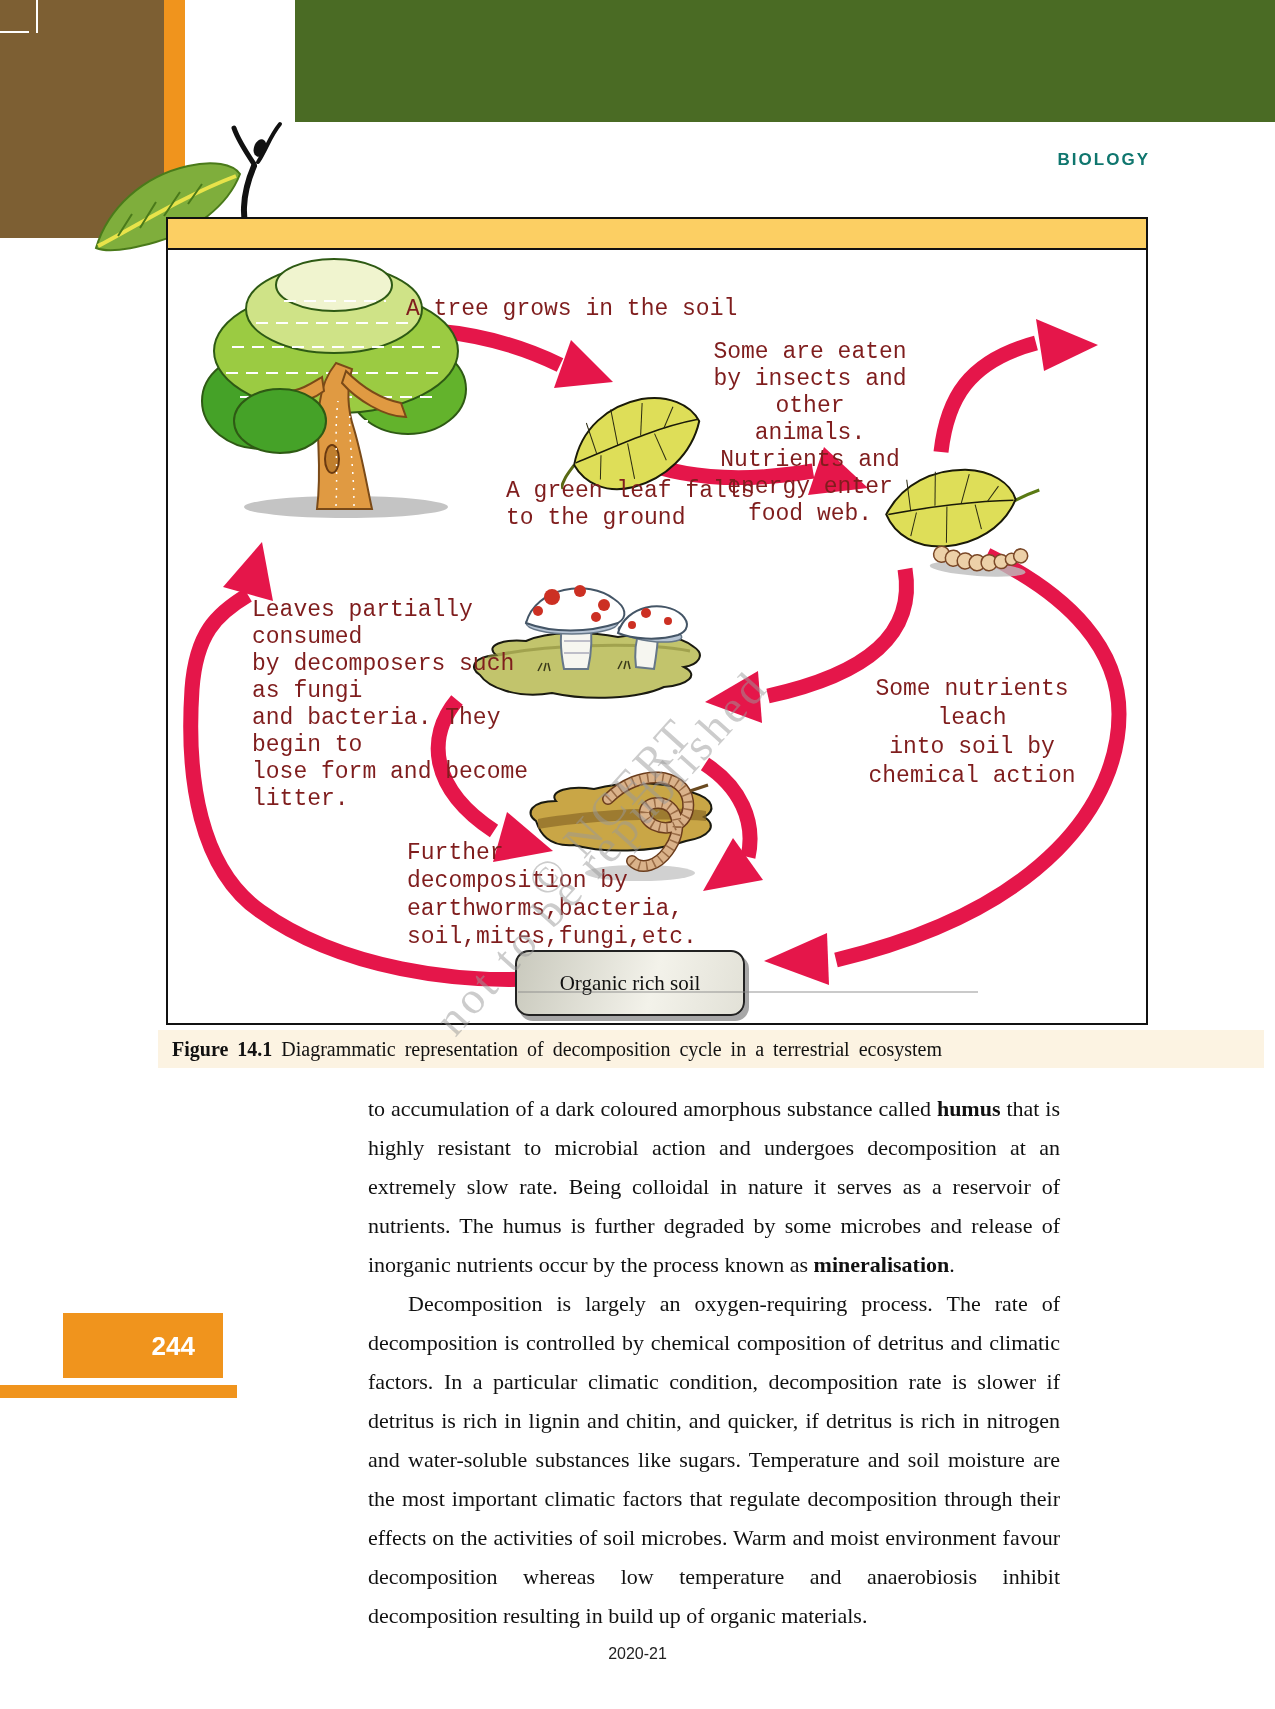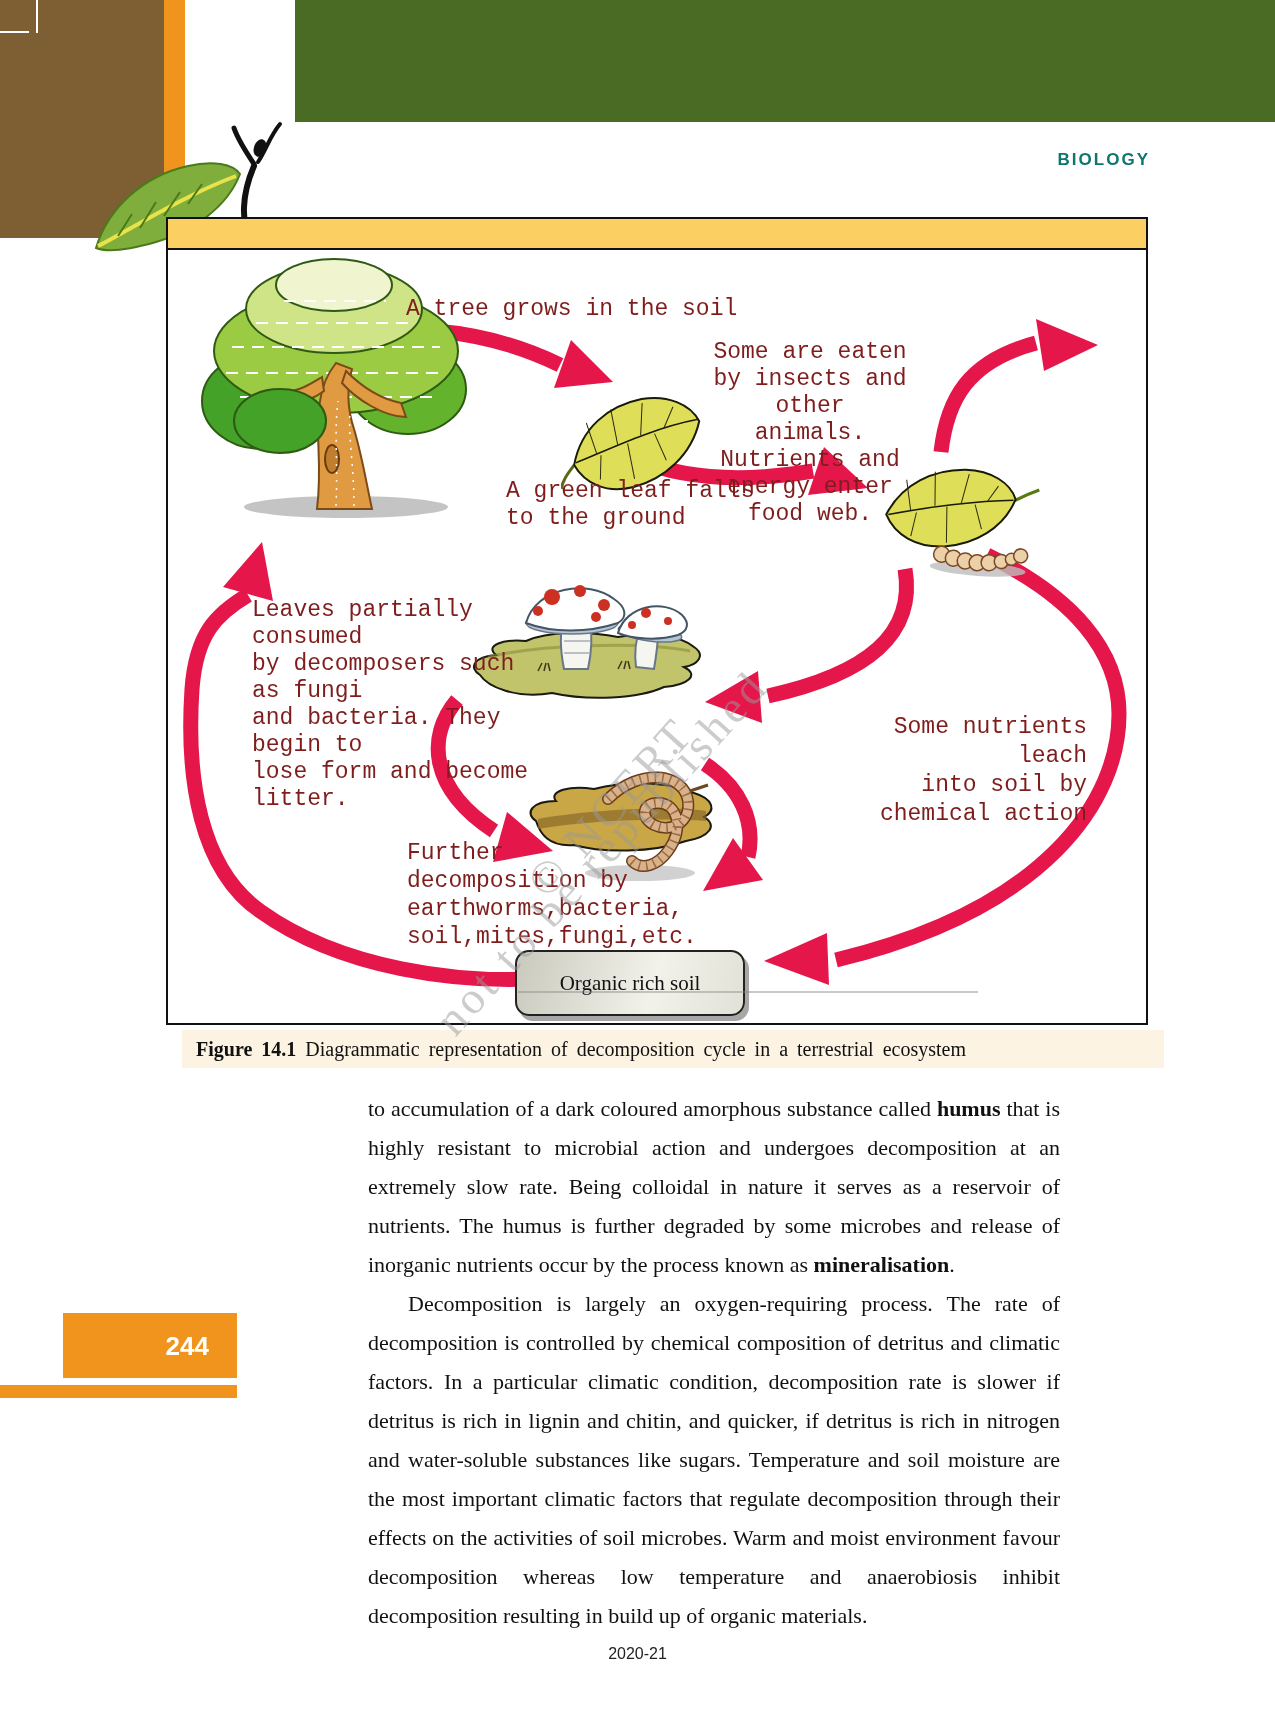--- a/index.html
+++ b/index.html
@@ -22,29 +22,29 @@
        white-space:pre-line;color:#7f1d1d;}
   .organic-box{left:347px;top:701px;width:226px;height:62px;border:2px solid #222;border-radius:14px;
       background:linear-gradient(105deg,#c9c9bd,#f3f2ea 60%,#e2e1d7);
       box-shadow:4px 5px 0 rgba(60,60,60,.45);
       display:flex;align-items:center;justify-content:center;
       font-size:21px;color:#111;margin-top:30px;}
   .box-shadow-line{left:350px;top:772px;width:460px;height:2px;background:#8a8a8a;opacity:.45;}
   .watermark{position:absolute;font-family:"Liberation Serif",serif;color:#9a9a9a;opacity:.5;
        font-size:46px;letter-spacing:4px;white-space:nowrap;transform-origin:0 0;z-index:6;}
   
-  .caption-band{left:182px;top:1030px;width:982px;height:38px;background:#fcf3e2;
+  .caption-band{left:158px;top:1030px;width:1106px;height:38px;background:#fcf3e2;
       font-size:20px;line-height:38px;color:#111;padding-left:14px;box-sizing:border-box;word-spacing:4px;}
   .caption-band b{font-weight:700;}
   
   .bodycol{left:368px;top:1089px;width:692px;font-size:22px;line-height:39px;text-align:justify;color:#111;}
   .bodycol p{margin:0;}
   .bodycol p.indent{text-indent:40px;}
   
-  .pagenum-box{left:63px;top:1313px;width:174px;height:65px;background:#f0941d;}
+  .pagenum-box{left:63px;top:1313px;width:160px;height:65px;background:#f0941d;}
   .pagenum-box span{position:absolute;right:28px;top:50%;transform:translateY(-50%);
       font-family:"Liberation Sans",sans-serif;font-weight:700;font-size:26px;color:#fff;}
   .pagenum-strip{left:0;top:1385px;width:237px;height:13px;background:#f0941d;}
   .footer{left:0;top:1645px;width:1275px;text-align:center;
       font-family:"Liberation Sans",sans-serif;font-size:16px;color:#222;}
 </style>
 </head>
 <body>
 
 <div class="page">
@@ -209,21 +209,21 @@
     <div class="lbl" style="left:526px;top:120px;width:232px;text-align:center;">Some are eaten
 by insects and other
 animals. Nutrients and
 energy enter food web.</div>
     <div class="lbl" style="left:338px;top:259px;">A green leaf falls
 to the ground</div>
     <div class="lbl" style="left:84px;top:378px;width:280px;">Leaves partially consumed
 by decomposers such as fungi
 and bacteria. They begin to
 lose form and become litter.</div>
-    <div class="lbl" style="left:689px;top:456px;width:230px;text-align:right;line-height:29px;margin-top:38px;">Some nutrients leach
+    <div class="lbl" style="left:689px;top:456px;width:230px;text-align:center;line-height:29px;">Some nutrients leach
 into soil by
 chemical action</div>
     <div class="lbl" style="left:239px;top:620px;width:250px;line-height:28px;">Further
 decomposition by
 earthworms,bacteria,
 soil,mites,fungi,etc.</div>
 
     <div class="abs organic-box">
       <span>Organic rich soil</span>
     </div>

